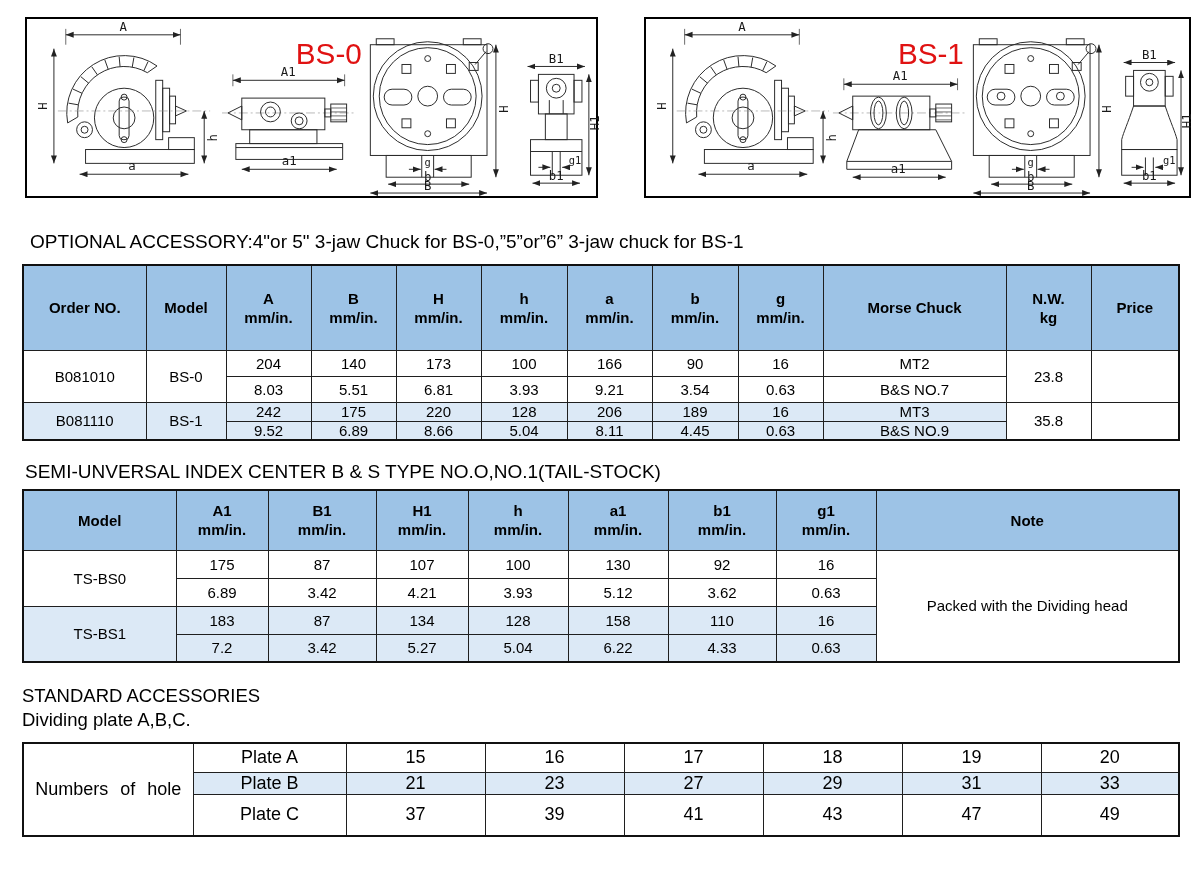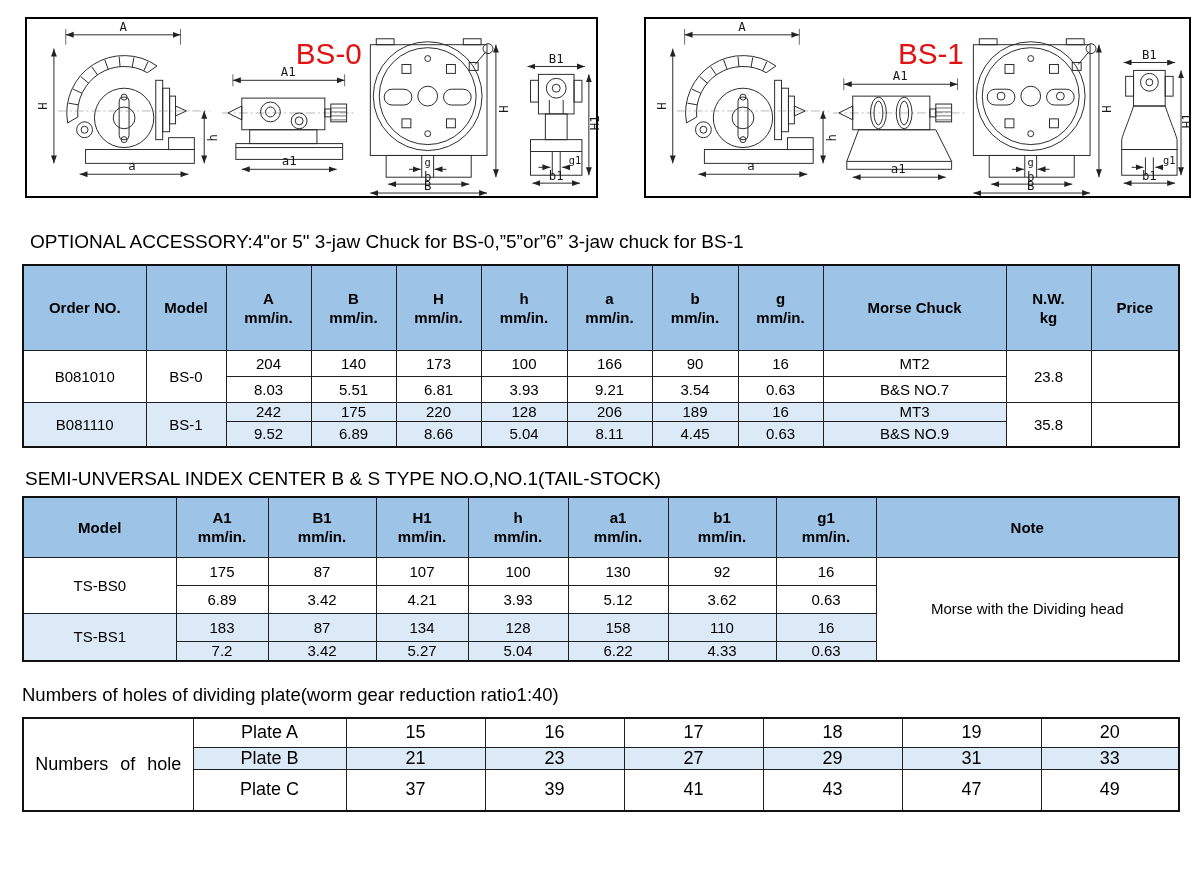--- a/index.html
+++ b/index.html
@@ -432,21 +432,21 @@
       <td>175</td>
       <td>220</td>
       <td>128</td>
       <td>206</td>
       <td>189</td>
       <td>16</td>
       <td>MT3</td>
       <td rowspan="2" class="wcell">35.8</td>
       <td rowspan="2" class="wcell"></td>
     </tr>
-    <tr class="blue" style="height:26px">
+    <tr class="blue" style="height:19px">
       <td>9.52</td>
       <td>6.89</td>
       <td>8.66</td>
       <td>5.04</td>
       <td>8.11</td>
       <td>4.45</td>
       <td>0.63</td>
       <td>B&amp;S NO.9</td>
     </tr>
   </tbody>
@@ -527,55 +527,56 @@
   <tbody>
     <tr style="height:28px">
       <td rowspan="2">TS-BS0</td>
       <td>175</td>
       <td>87</td>
       <td>107</td>
       <td>100</td>
       <td>130</td>
       <td>92</td>
       <td>16</td>
-      <td rowspan="4">Morse with the Dividing head</td>
+      <td rowspan="4">Packed with the Dividing head</td>
     </tr>
     <tr style="height:28px">
       <td>6.89</td>
       <td>3.42</td>
       <td>4.21</td>
       <td>3.93</td>
       <td>5.12</td>
       <td>3.62</td>
       <td>0.63</td>
     </tr>
     <tr class="blue" style="height:28px">
       <td rowspan="2">TS-BS1</td>
       <td>183</td>
       <td>87</td>
       <td>134</td>
       <td>128</td>
       <td>158</td>
       <td>110</td>
       <td>16</td>
     </tr>
-    <tr class="blue" style="height:20px">
+    <tr class="blue" style="height:28px">
       <td>7.2</td>
       <td>3.42</td>
       <td>5.27</td>
       <td>5.04</td>
       <td>6.22</td>
       <td>4.33</td>
       <td>0.63</td>
     </tr>
   </tbody>
 </table>
 
 <div class="std">
-  <div>Numbers of holes of dividing plate(worm gear reduction ratio1:40)</div>
+  <div>STANDARD ACCESSORIES</div>
+  <div>Dividing plate A,B,C.</div>
 </div>
 
 <table class="t3">
   <colgroup>
     <col style="width:170px">
       <col style="width:153px">
       <col style="width:139px">
       <col style="width:139px">
     <col style="width:139px">
       <col style="width:139px">

